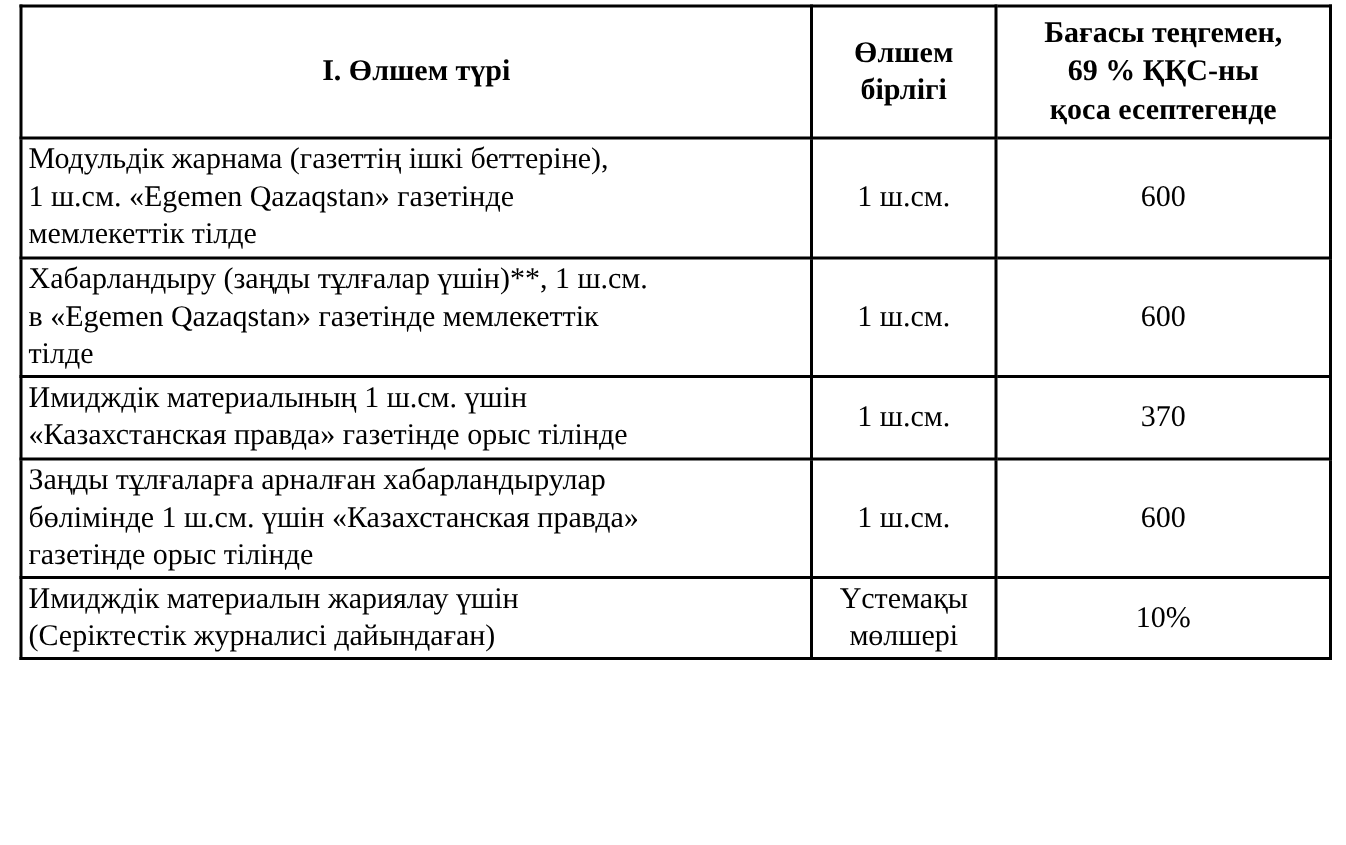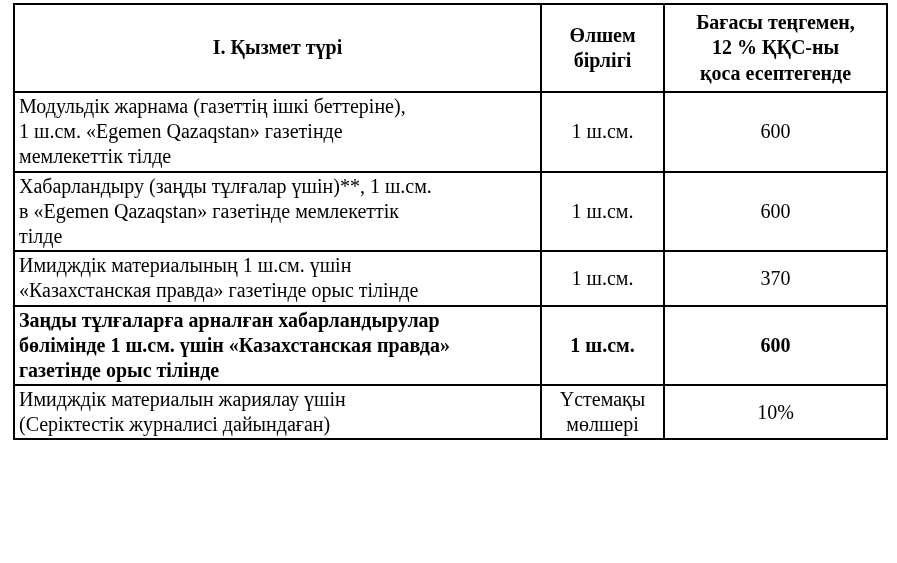--- a/index.html
+++ b/index.html
@@ -49,39 +49,39 @@
   .price-table td.c3 {
     text-align: center;
     vertical-align: middle;
   }
   tr.hrow { height: 88px; }
   tr.r0 { height: 52px; }
   tr.r1 { height: 77px; margin-top: 48px; }
   tr.r2 { height: 75px; border-radius: 25px; }
   tr.r3 { height: 49px; }
   tr.r4 { height: 79px; }
-  tr.r5 { height: 77px; font-weight: bold; }
+  tr.r5 { height: 77px; }
   tr.r6 { height: 51px; }
 </style>
 </head>
 <body>
 
 <table class="price-table">
   <colgroup>
     <col style="width:527px">
     <col style="width:123px">
     <col style="width:223px">
   </colgroup>
   <thead>
     <tr class="hrow">
-      <th class="c1">I. Қызмет түрі</th>
+      <th class="c1">I. Өлшем түрі</th>
       <th class="c2">Өлшем
 бірлігі</th>
       <th class="c3">Бағасы теңгемен,
-12 % ҚҚС-ны
+69 % ҚҚС-ны
 қоса есептегенде</th>
     </tr>
   </thead>
   <tbody>
     <tr class="r1">
       <td class="c1">Модульдік жарнама (газеттің ішкі беттеріне),
 1 ш.см. «Egemen Qazaqstan» газетінде
 мемлекеттік тілде</td>
       <td class="c2">1 ш.см.</td>
       <td class="c3">600</td>

